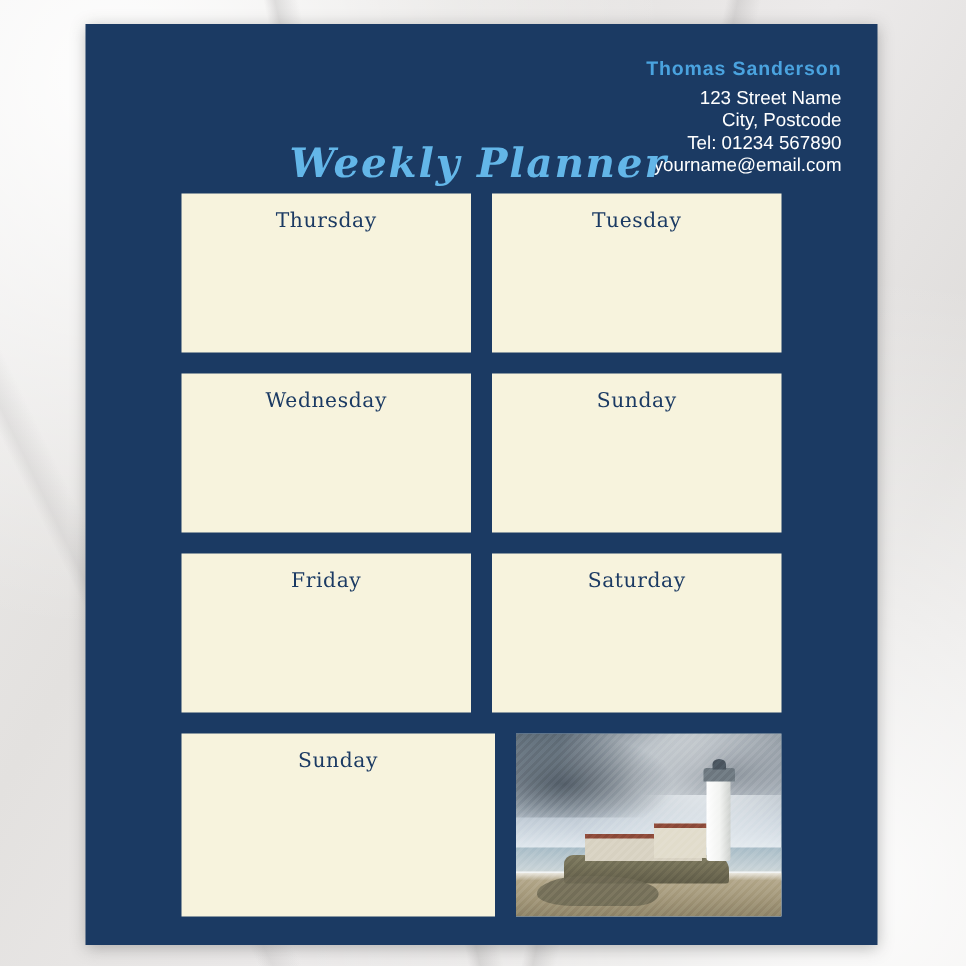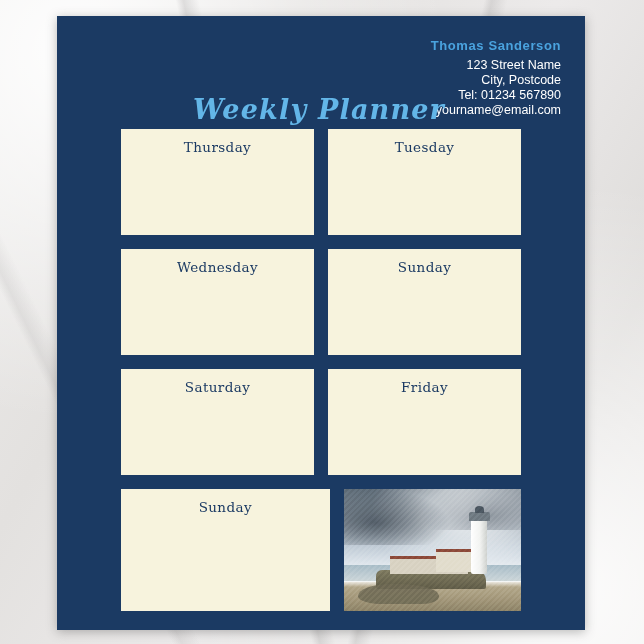--- a/index.html
+++ b/index.html
@@ -279,24 +279,24 @@
       <div class="card">
         <div class="card-label">Wednesday</div>
       </div>
       <div class="card">
         <div class="card-label">Sunday</div>
       </div>
     </div>
 
     <div class="row">
       <div class="card">
+        <div class="card-label">Friday</div>
+      </div>
+      <div class="card">
         <div class="card-label">Saturday</div>
-      </div>
-      <div class="card">
-        <div class="card-label">Friday</div>
       </div>
     </div>
 
     <div class="last-row">
       <div class="card-sunday">
         <div class="card-label">Sunday</div>
       </div>
 
       <div class="image-card">
         <div class="img-sky"></div>

